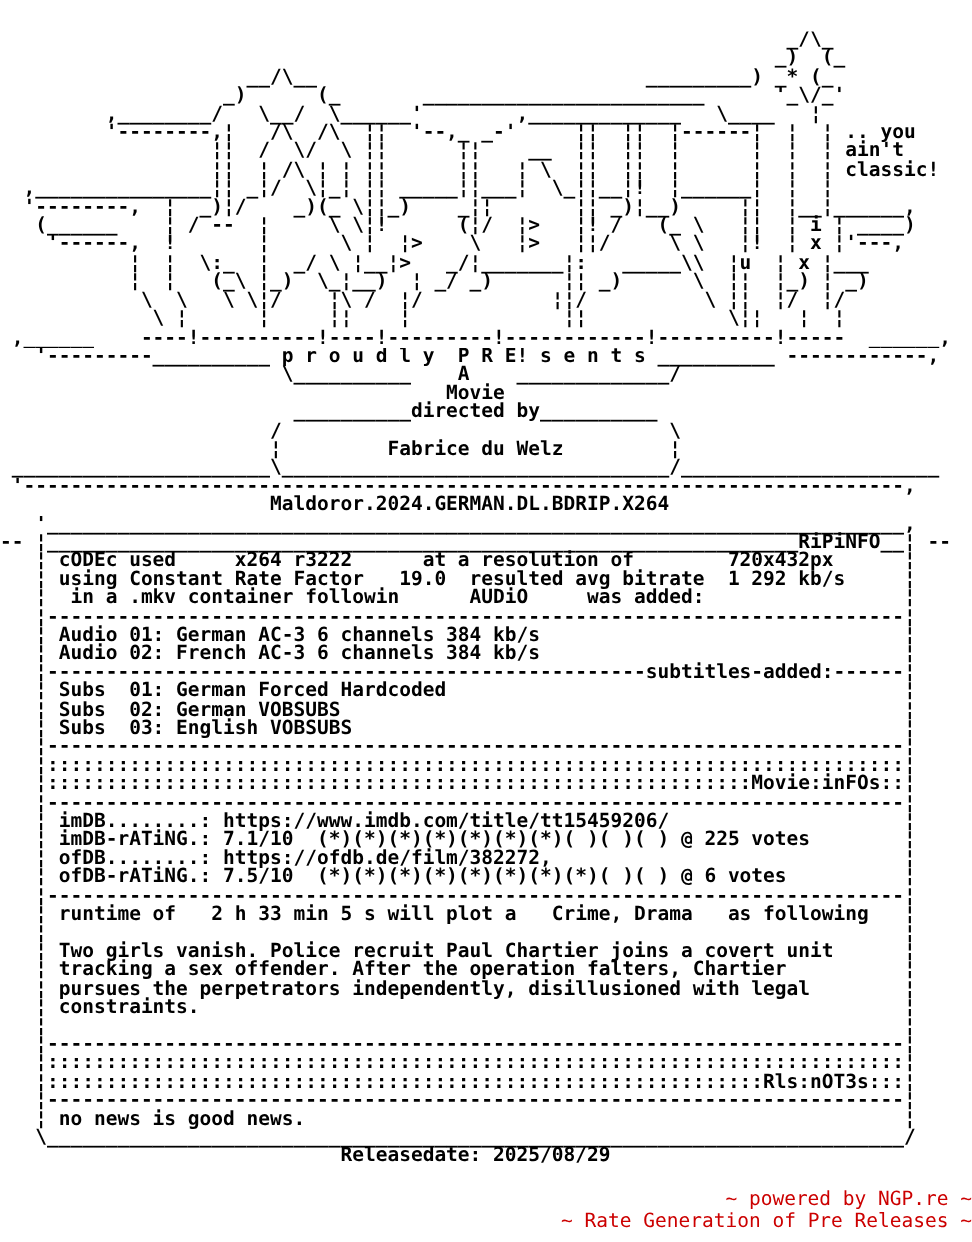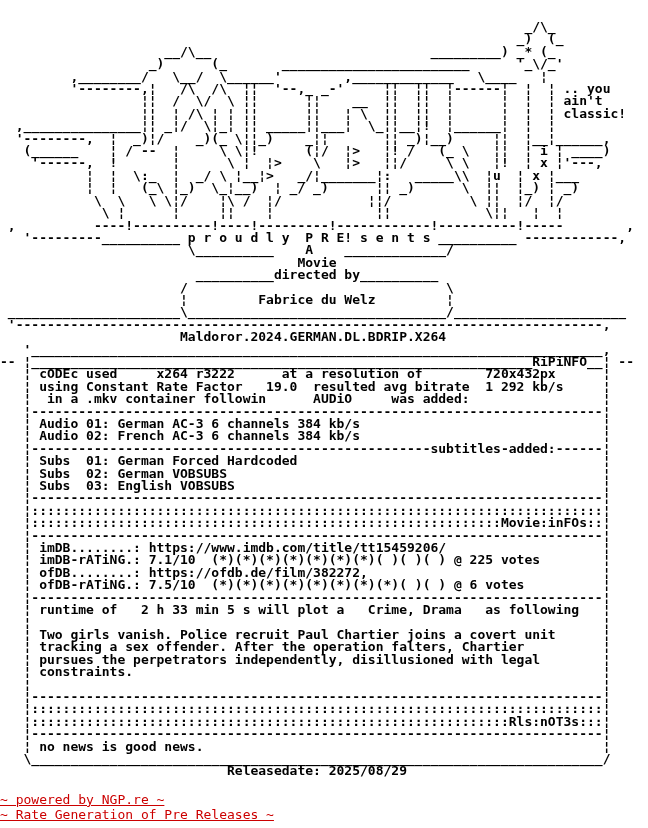--- a/index.html
+++ b/index.html
@@ -24,27 +24,26 @@
     font-family: "DejaVu Sans Mono", "Liberation Mono", monospace;
     font-size: 13px;
     line-height: 12.4px;
     font-weight: bold;
     color: #000000;
     white-space: pre;
     overflow: hidden;
   }
   .footer {
     margin-top: 14px;
-    text-align: left;
+    text-align: right;
     font-family: "DejaVu Sans Mono", "Liberation Mono", monospace;
     font-size: 13px;
     line-height: 15px;
     font-weight: normal;
     color: #cc0000;
-    text-decoration: underline;
   }
 </style>
 </head>
 <body>
 
 <div class="nfo-wrap">
   <pre>                                                                   _/\_
                                                                   _)  (_
                      __/\__                            _________) _* (_
                    _)      (_       ________________________      '_\/_'

